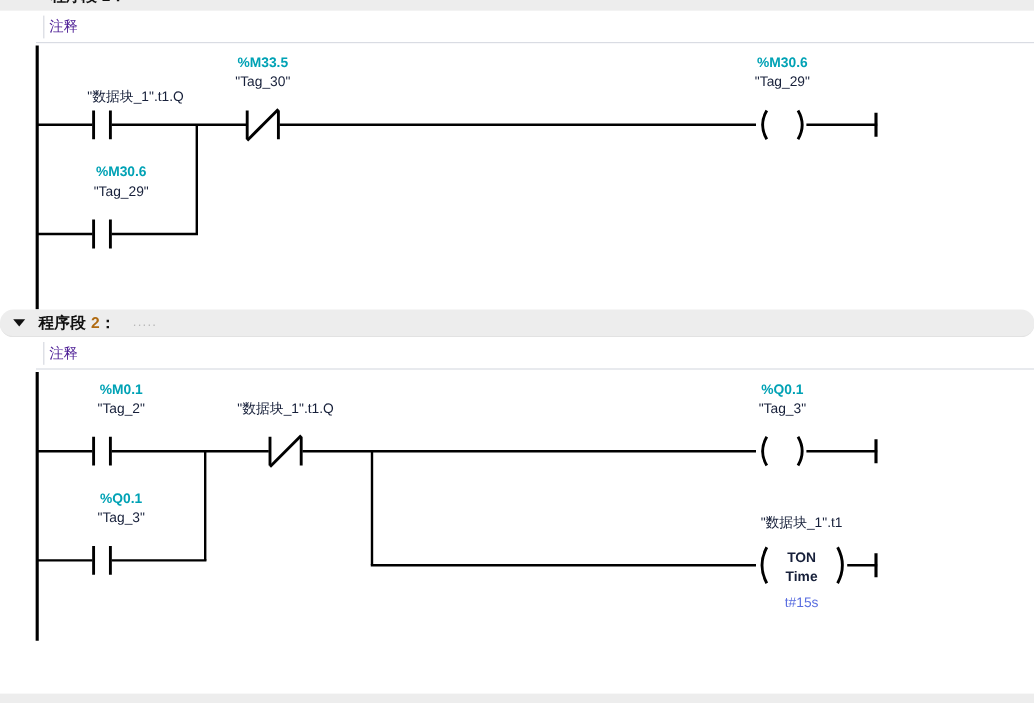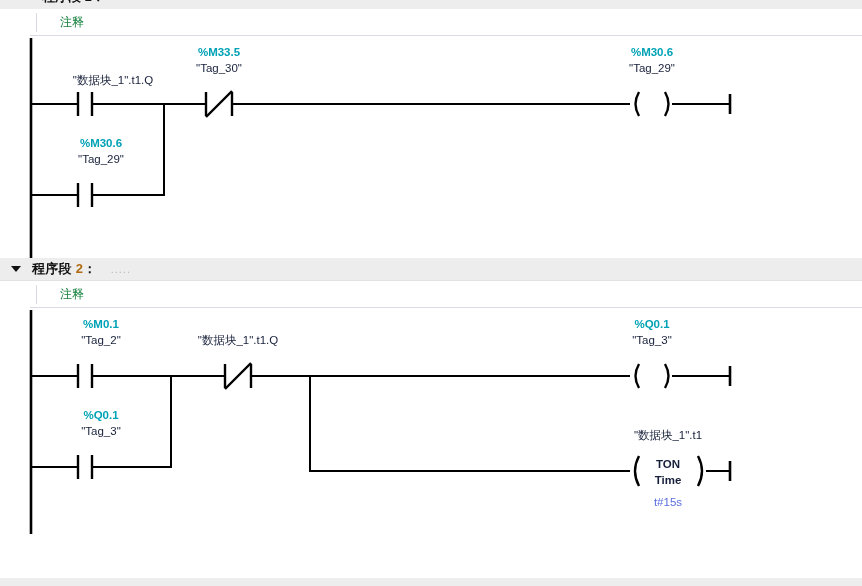--- a/index.html
+++ b/index.html
@@ -17,20 +17,21 @@
 
   
   .nw-header{
     height:22px;
     background:#ededed;
     display:flex;
     align-items:center;
     gap:0;
     position:relative;
     border-bottom:1px solid #e2e2e2;
+    border-radius:11px;
   }
   .nw-toggle{
     width:32px;height:22px;
     display:flex;align-items:center;justify-content:center;
     flex:0 0 32px;
   }
   .tri{
     width:0;height:0;
     border-left:5px solid transparent;
     border-right:5px solid transparent;
@@ -54,23 +55,23 @@
   
   .nw-comment{
     height:27px;
     background:#ffffff;
     position:relative;
     display:flex;
     align-items:center;
   }
   .cmt-box{
     margin-left:36px;
-    padding-left:23px;
+    padding-left:4px;
     border-left:1px solid #d6d9e0;
-    color:#15803d;
+    color:#4c1d95;
     font-size:12px;
     line-height:19px;
     height:19px;
   }
   .cmt-rule{
     position:absolute;
     left:30px;right:0;bottom:0;
     height:1px;
     background:#d9dce3;
   }

